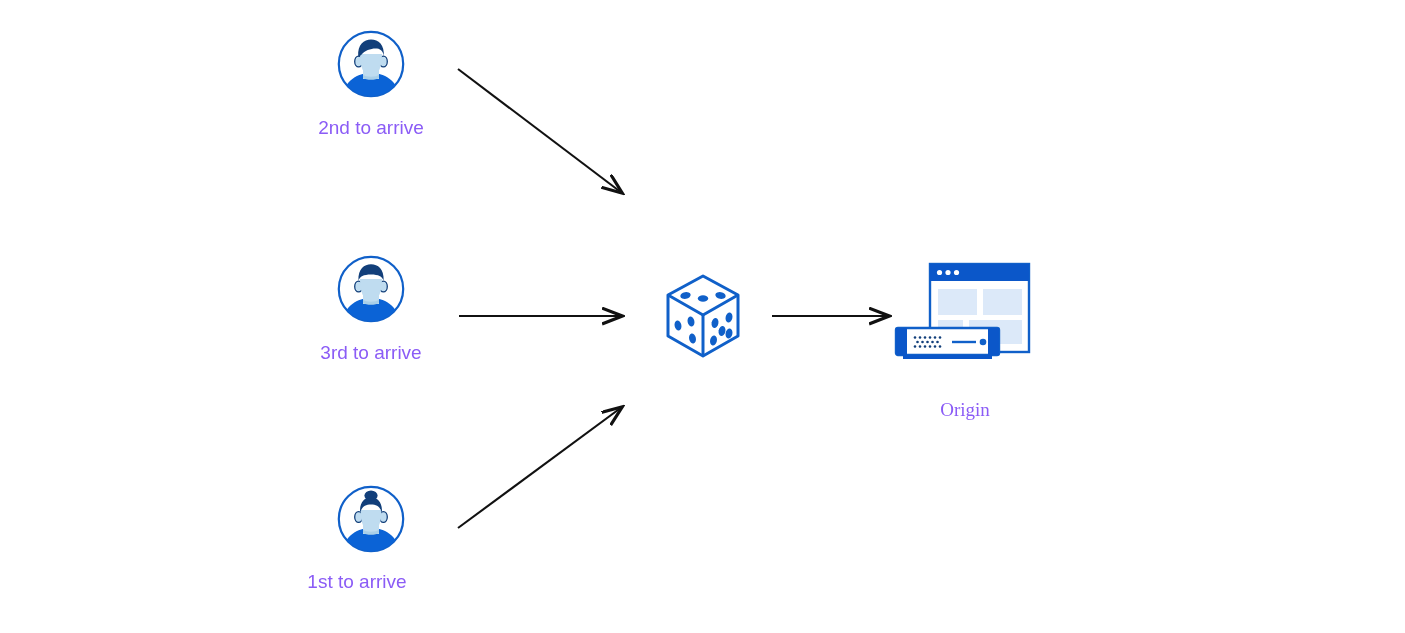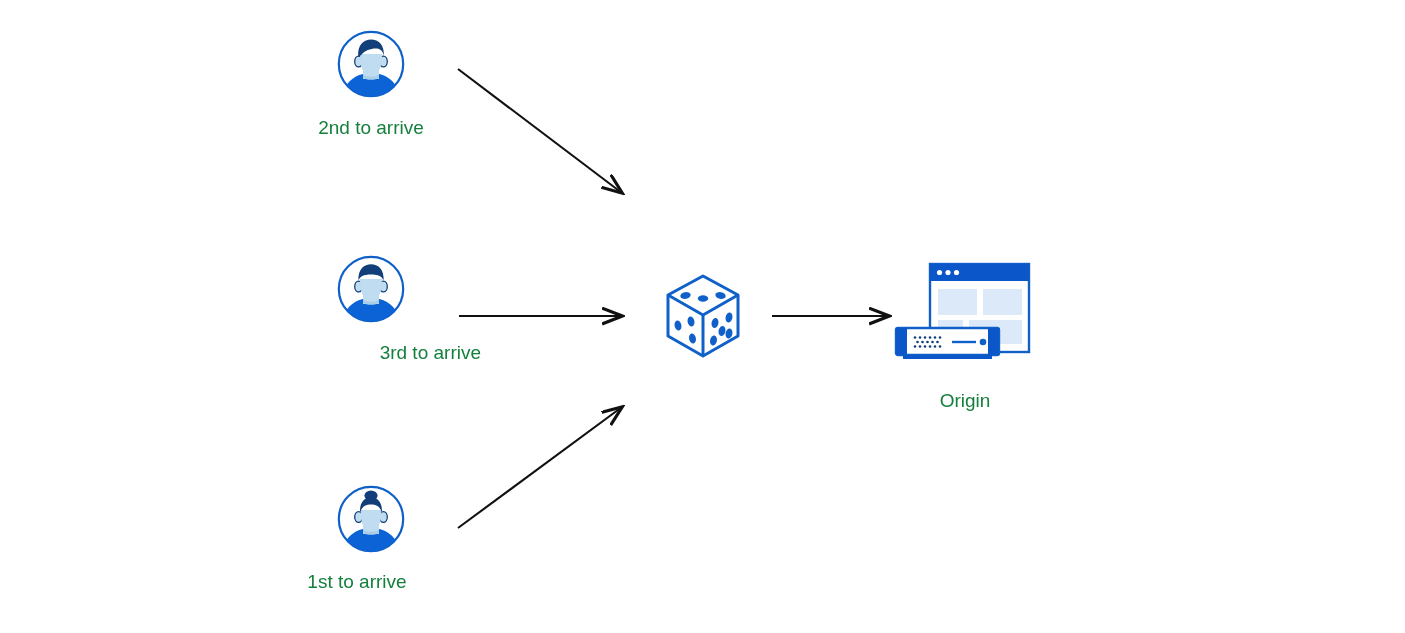--- a/index.html
+++ b/index.html
@@ -16,21 +16,21 @@
     height: 633px;
     background: #ffffff;
     overflow: hidden;
   }
   .icon-wrap {
     position: absolute;
   }
   .node-label {
     position: absolute;
     text-align: center;
-    color: #15803d;
+    color: #8b5cf6;
     font-size: 19px;
     font-family: "Liberation Sans", sans-serif;
     white-space: nowrap;
     line-height: 1;
   }
   .arrow-layer {
     position: absolute;
     left: 0;
     top: 0;
     width: 1405px;
@@ -95,21 +95,21 @@
         <path d="M27 40 h16 v10 h-16 z" fill="#bfdcf0"></path>
         <ellipse cx="22.6" cy="32.5" rx="3.9" ry="5.4" fill="#bfdcf0" stroke="#123f7a" stroke-width="1.3"></ellipse>
         <ellipse cx="47.4" cy="32.5" rx="3.9" ry="5.4" fill="#bfdcf0" stroke="#123f7a" stroke-width="1.3"></ellipse>
         <path d="M24 25 C24 38 27 46 35 46 C43 46 46 38 46 25 Z" fill="#bfdcf0"></path>
         <path d="M22.4 26.5 C22 14.8 28.2 10.2 35 10.2 C42 10.2 48 14.8 47.7 26.5
                  C46 22.4 42.6 20.4 35 20.4 C27.4 20.4 24 22.4 22.4 26.5 Z" fill="#123f7a"></path>
         <path d="M27 45.5 C30 48.5 40 48.5 43 45.5 L43 49 C40 51.4 30 51.4 27 49 Z" fill="#a9cfe8"></path>
       </g>
     </svg>
   </div>
-  <div class="node-label" style="left:281px; top:343px; width:200px;text-align:right;">3rd to arrive</div>
+  <div class="node-label" style="left:271px; top:343px; width:200px;">3rd to arrive</div>
 
   <div class="icon-wrap" style="left:336px; top:484px; width:70px; height:70px;">
     <svg width="70" height="70" viewBox="0 0 70 70" xmlns="http://www.w3.org/2000/svg">
       <defs>
         <clipPath id="clipC">
             <circle cx="35" cy="35" r="32.2"></circle>
           </clipPath>
       </defs>
       <circle cx="35" cy="35" r="32.2" fill="#ffffff" stroke="#1060c9" stroke-width="2.2"></circle>
       <g clip-path="url(#clipC)">
@@ -190,15 +190,15 @@
           <circle cx="32" cy="88.5" r="1.3"></circle>
             <circle cx="37" cy="88.5" r="1.3"></circle>
           <circle cx="42" cy="88.5" r="1.3"></circle>
             <circle cx="47" cy="88.5" r="1.3"></circle>
         </g>
         <line x1="59" y1="84" x2="83" y2="84" stroke="#1060c9" stroke-width="2.4"></line>
         <circle cx="90" cy="84" r="3.3" fill="#1060c9"></circle>
       </g>
     </svg>
   </div>
-  <div class="node-label" style="left:865px; top:391px; width:200px;">Origin</div>
+  <div class="node-label" style="left:865px; top:400px; width:200px;font-family:Liberation Serif, serif;">Origin</div>
 
 </div>
 
 </body></html>

